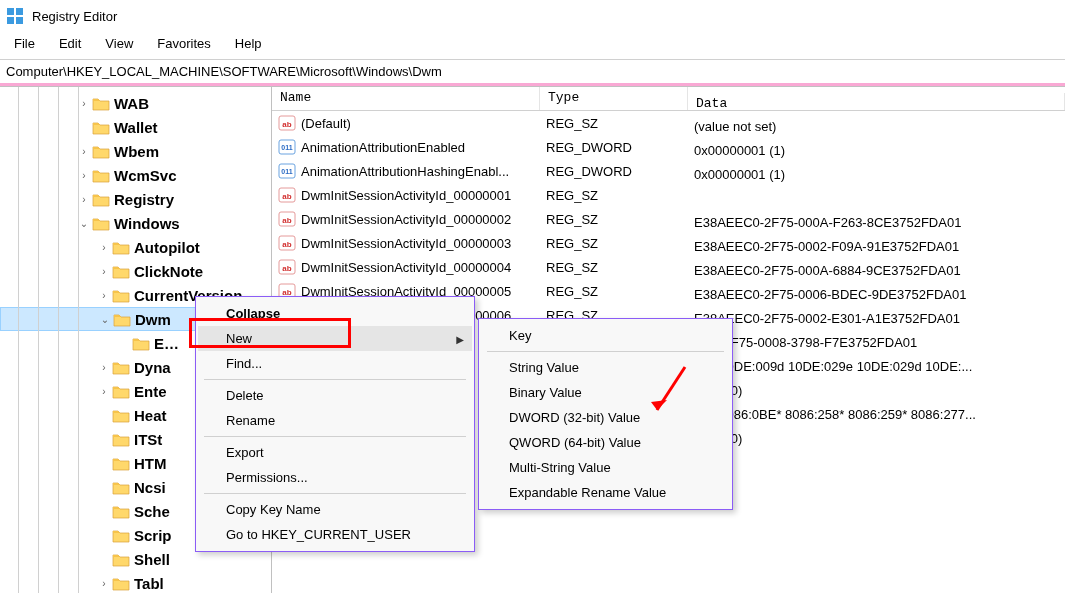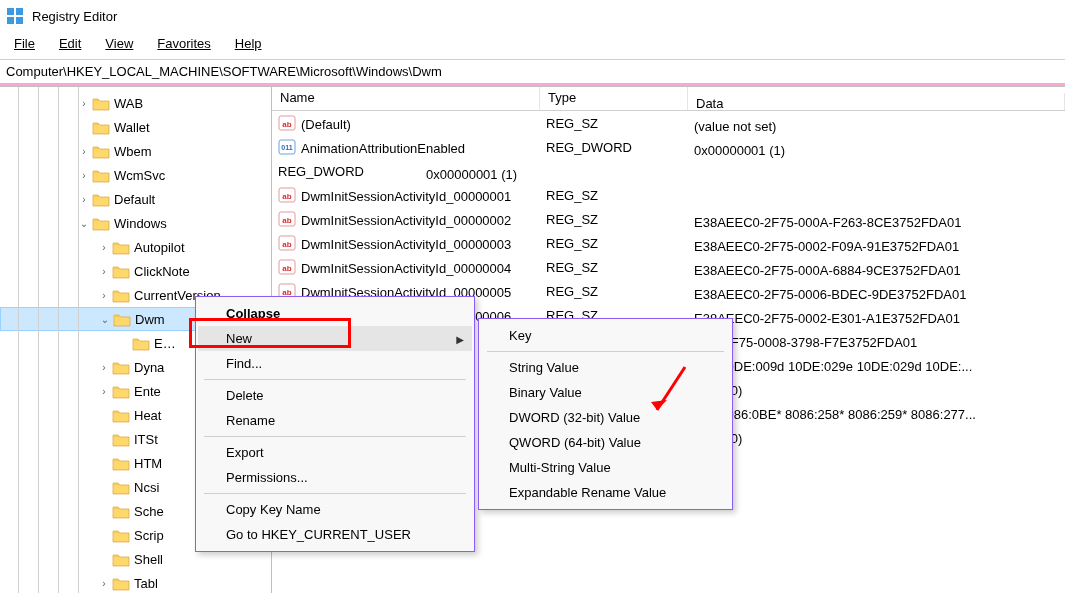--- a/index.html
+++ b/index.html
@@ -26,21 +26,20 @@
     margin-right: 8px;
     display: inline-flex;
   }
   .titlebar .title { font-size: 13px; }
   
   .menubar {
     display: flex;
     gap: 4px;
     padding: 2px 4px 6px 4px;
     background: #fff;
-    text-decoration: underline;
   }
   .menubar .menu-item {
     padding: 2px 10px;
     cursor: default;
     font-size: 13px;
   }
   
   .addressbar {
     border-top: 1px solid #d0d0d0;
     border-bottom: 3px solid #f9a8d4;
@@ -92,53 +91,54 @@
   .tree-row .folder-icon {
     width: 18px; height: 15px;
     margin-right: 4px;
     display: inline-flex;
   }
   .tree-row.selected {
     background: #cce8ff;
     border: 1px solid #99d1ff;
     height: 24px;
   }
-  .tree-row .label { font-size: 13px; }
+  .tree-row .label { font-size: 15px; font-weight: bold; }
   
   .values-pane {
     flex: 1;
     overflow: hidden;
     position: relative;
   }
   .values-header {
     display: flex;
     border-bottom: 1px solid #d0d0d0;
     height: 24px;
     background: #fff;
   }
   .values-header .col {
     padding: 3px 8px;
     border-right: 1px solid #e5e5e5;
     font-size: 13px;
     cursor: default;
+    font-family: Liberation Mono, monospace;
   }
   .values-body { }
   .value-row {
     display: flex;
     height: 24px;
     align-items: center;
   }
   .value-row .cell {
     padding: 0 6px;
     overflow: hidden;
     text-overflow: ellipsis;
     white-space: nowrap;
     font-size: 13px;
   }
-  .value-row .name-cell { display: flex; align-items: flex-end; }
+  .value-row .name-cell { display: flex; align-items: center; }
   .value-icon {
     width: 18px; height: 18px;
     margin-right: 5px;
     display: inline-flex;
     flex-shrink: 0;
   }
   .col-name { width: 268px; }
   .col-type { width: 148px; }
   .col-data { flex: 1; margin-top: 6px; }
   
@@ -265,21 +265,21 @@
         </div>
         <div class="tree-row">
           <span class="indent" style="width: 76px;"></span>
           <span class="expander">›</span>
           <span class="folder-icon">
             <svg viewBox="0 0 18 15">
               <path d="M1 3 L6 3 L8 5 L17 5 L17 14 L1 14 Z" fill="#ffd86b" stroke="#d9a23a" stroke-width="0.7"></path>
               <path d="M1 3 L6 3 L8 5 L1 5 Z" fill="#f7c44c"></path>
             </svg>
           </span>
-          <span class="label">Default</span>
+          <span class="label">Registry</span>
         </div>
         <div class="tree-row">
           <span class="indent" style="width: 76px;"></span>
           <span class="expander">⌄</span>
           <span class="folder-icon">
             <svg viewBox="0 0 18 15">
               <path d="M1 3 L6 3 L8 5 L17 5 L17 14 L1 14 Z" fill="#ffd86b" stroke="#d9a23a" stroke-width="0.7"></path>
               <path d="M1 3 L6 3 L8 5 L1 5 Z" fill="#f7c44c"></path>
             </svg>
           </span>
@@ -480,20 +480,29 @@
                 <rect x="1" y="2" width="16" height="14" rx="2" fill="#fff" stroke="#6aa3e0"></rect>
                 <text x="9" y="12" text-anchor="middle" font-size="7" font-weight="bold" fill="#2a6bc4">011</text>
               </svg>
             </span>
             <span>AnimationAttributionEnabled</span>
           </div>
           <div class="cell col-type">REG_DWORD</div>
           <div class="cell col-data">0x00000001 (1)</div>
         </div>
         <div class="value-row">
+          <div class="cell name-cell col-name">
+            <span class="value-icon">
+              <svg viewBox="0 0 18 18">
+                <rect x="1" y="2" width="16" height="14" rx="2" fill="#fff" stroke="#6aa3e0"></rect>
+                <text x="9" y="12" text-anchor="middle" font-size="7" font-weight="bold" fill="#2a6bc4">011</text>
+              </svg>
+            </span>
+            <span>AnimationAttributionHashingEnabl...</span>
+          </div>
           <div class="cell col-type">REG_DWORD</div>
           <div class="cell col-data">0x00000001 (1)</div>
         </div>
         <div class="value-row">
           <div class="cell name-cell col-name">
             <span class="value-icon">
               <svg viewBox="0 0 18 18">
                 <rect x="1" y="2" width="16" height="14" rx="2" fill="#fff" stroke="#e59a9a"></rect>
                 <text x="9" y="13" text-anchor="middle" font-size="8" font-weight="bold" fill="#d23030">ab</text>
               </svg>

